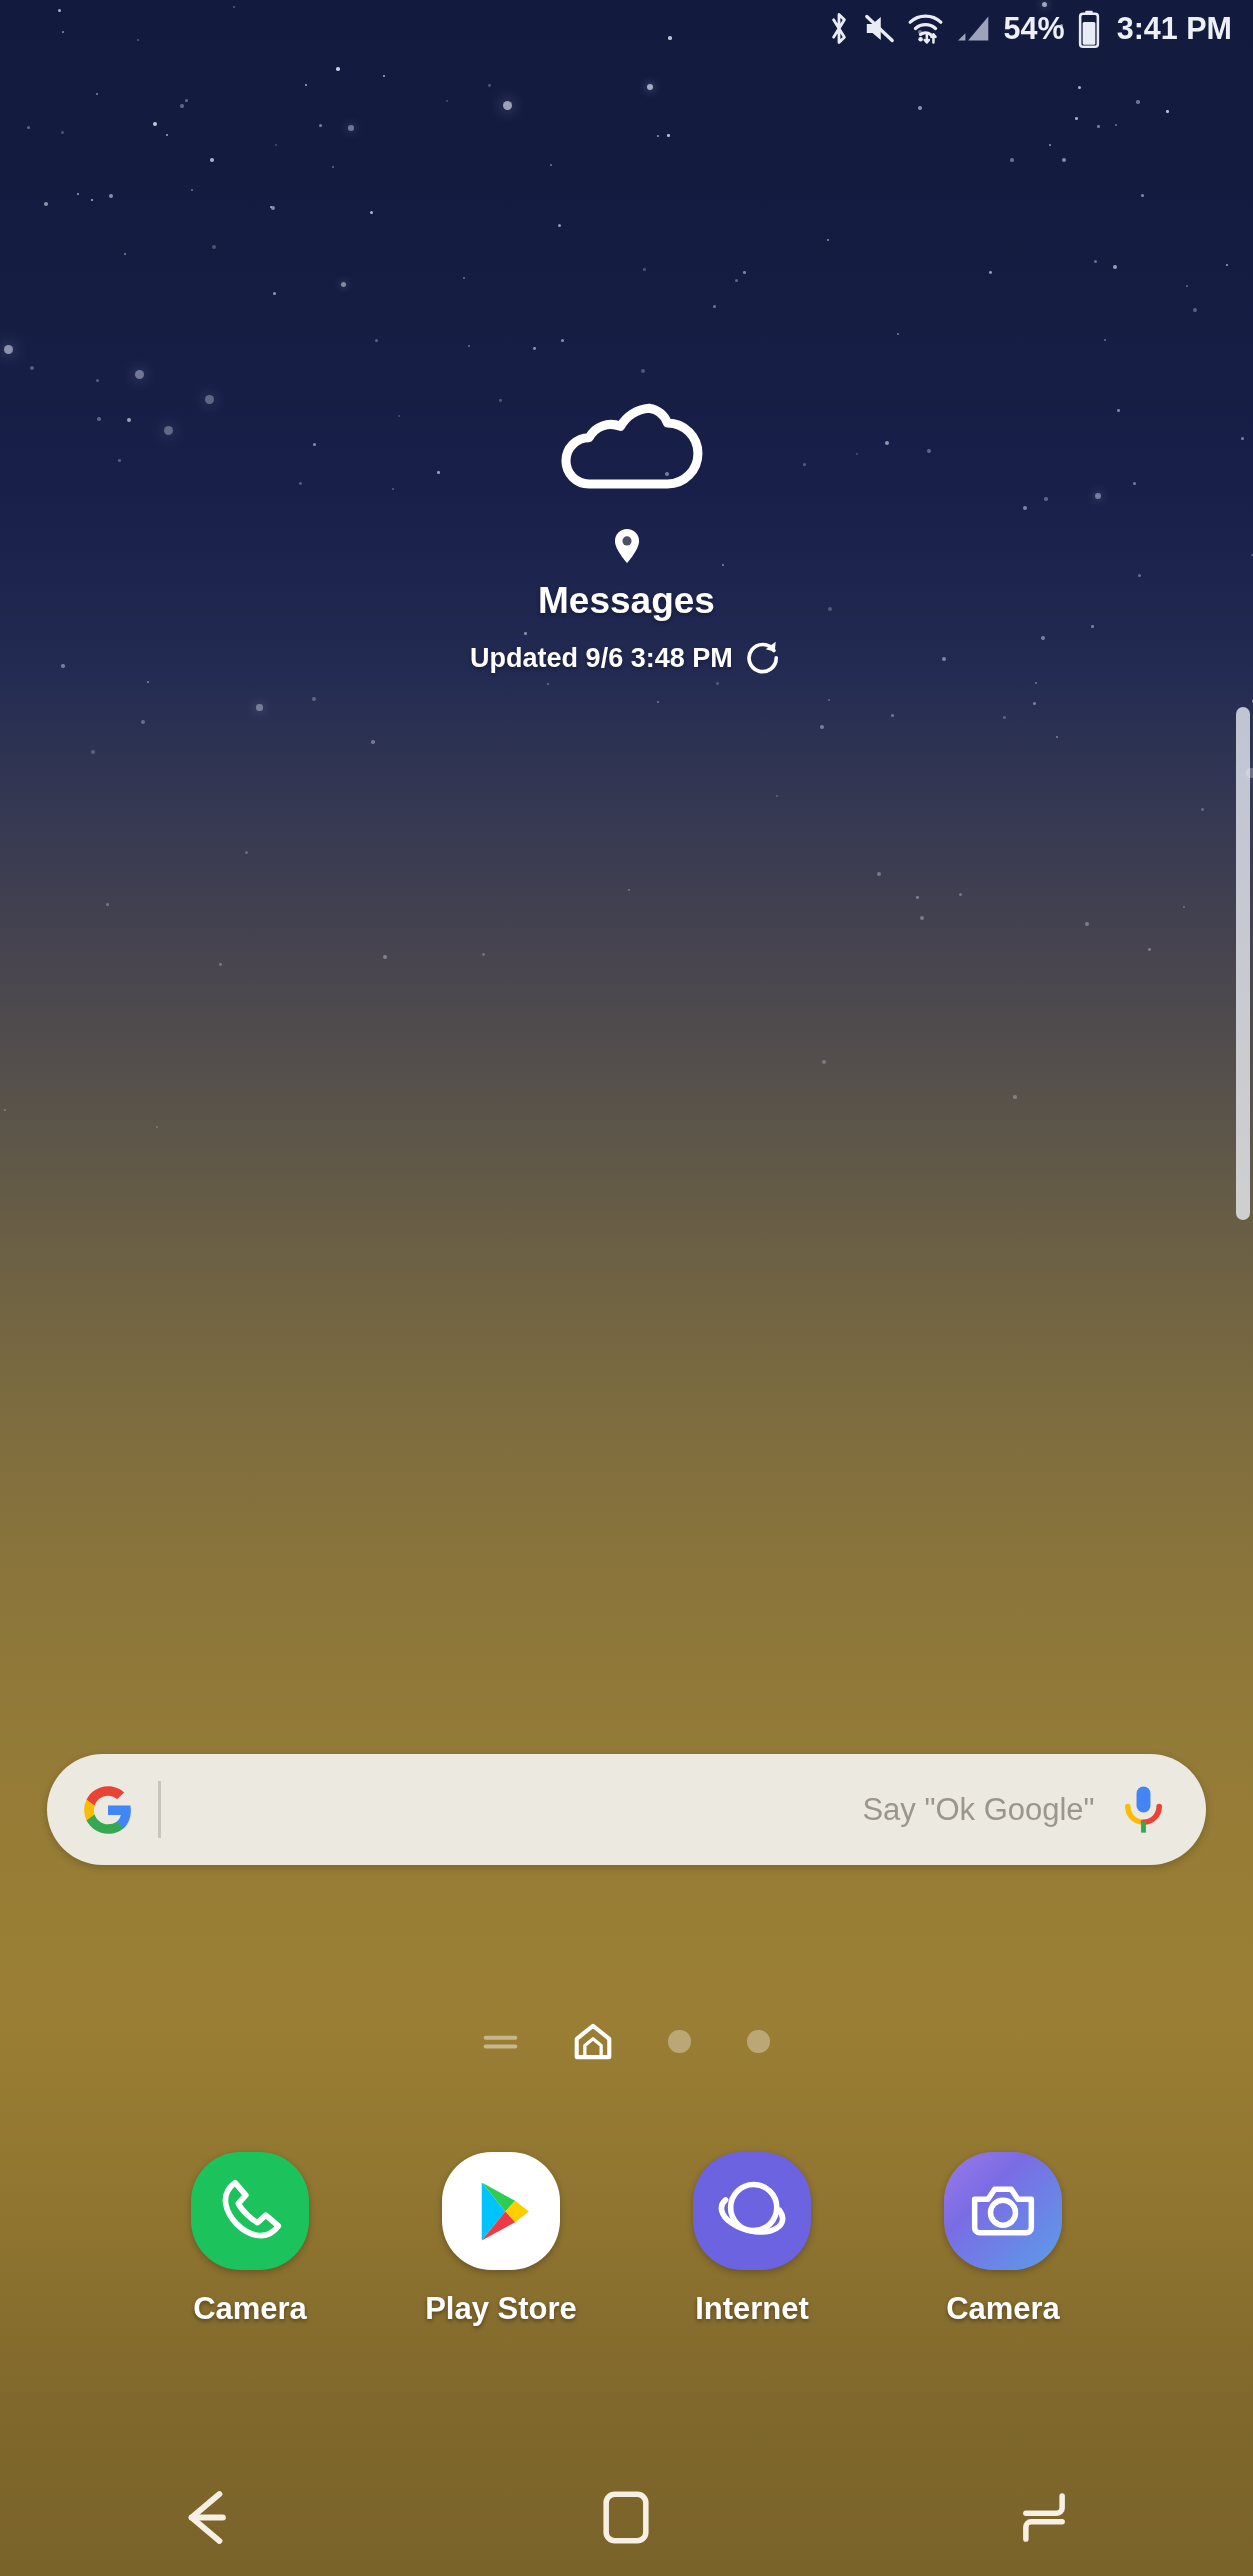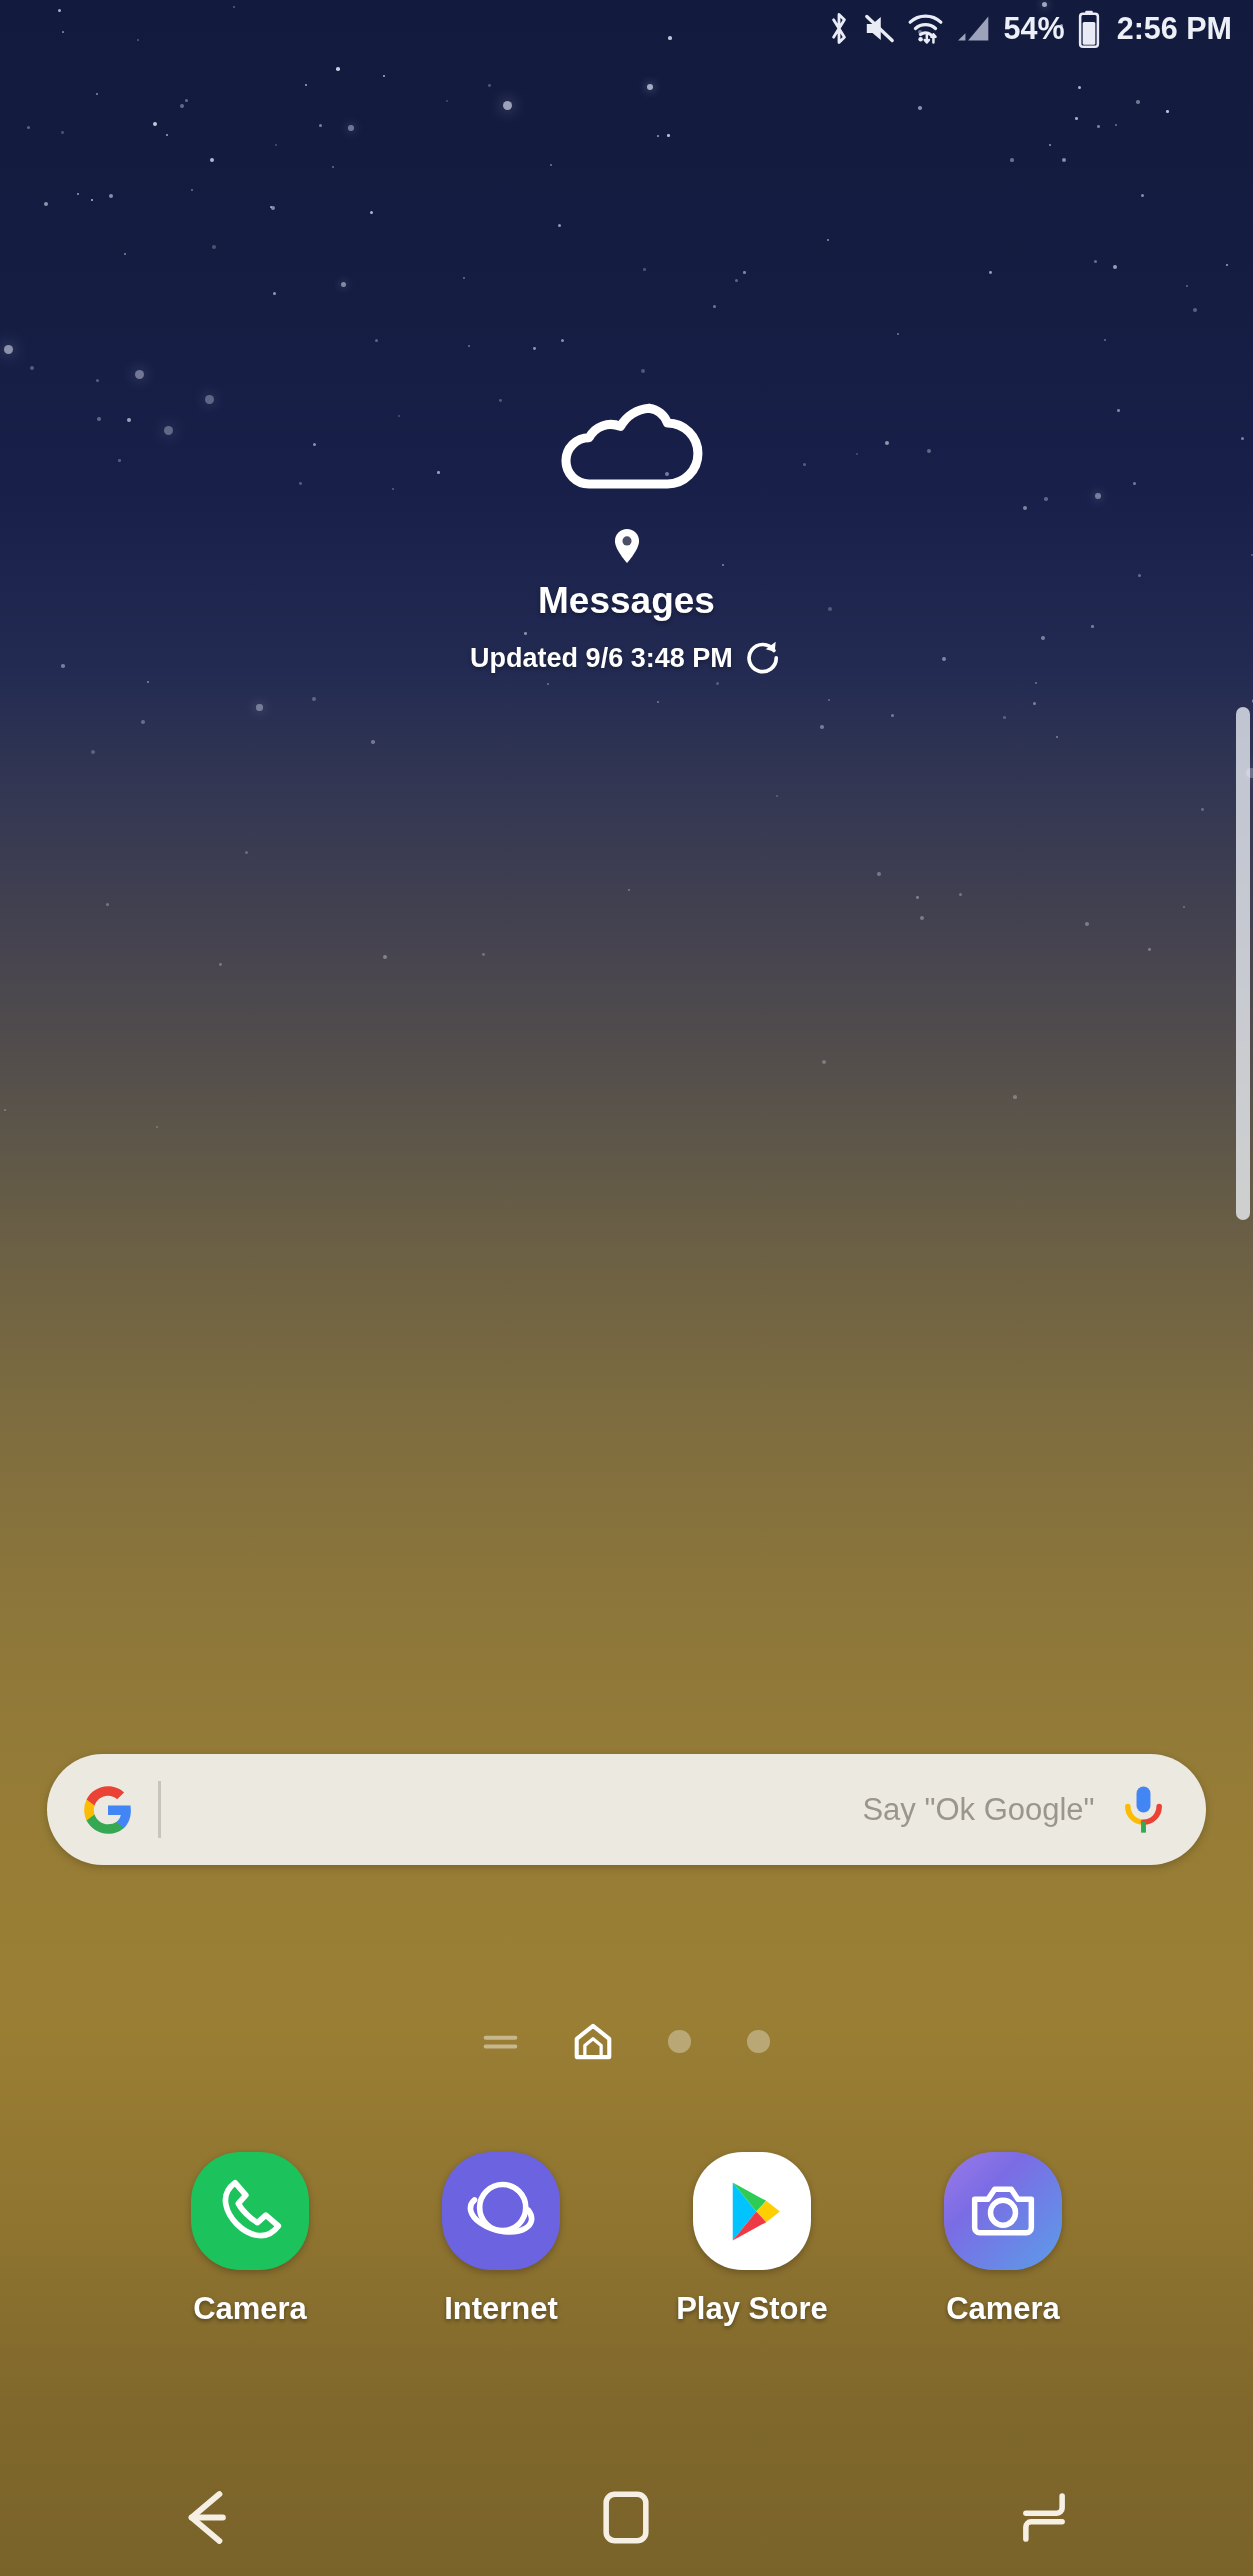--- a/index.html
+++ b/index.html
@@ -341,21 +341,21 @@
     <span id="battpct">54%</span>
 
     <span class="sicon">
       <svg width="26" height="38" viewBox="0 0 20 30">
         <rect x="7" y="0.5" width="6" height="2.6" rx="1" fill="#e9ecf5"></rect>
         <rect x="3" y="3" width="14" height="26" rx="2.2" fill="none" stroke="#e9ecf5" stroke-width="2"></rect>
         <rect x="5" y="9.5" width="10" height="18" rx="1.2" fill="#e9ecf5"></rect>
       </svg>
     </span>
 
-    <span id="clock">2:56 PM</span>
+    <span id="clock">3:41 PM</span>
   </div>
 
   <div id="pagescroll"></div>
 
   <div id="weather">
 
 
     <div id="cond-icon">
       <svg width="169" height="96" viewBox="0 0 97 55">
         <path d="M27 51 H72 A17.5 17.5 0 0 0 72 16 A13 13 0 0 0 61.5 7.5 A21 21 0 0 0 45 18
@@ -430,44 +430,44 @@
     <div class="dock-item">
       <span class="app-icon squircle" style="background:#1cc35c;">
         <svg width="80" height="80" viewBox="0 0 48 48">
           <path d="M15 7 C11 10 8.5 14.5 9.5 20 C11 28.5 19.5 37 28 38.5 C33.5 39.5 38 37 41 33
                    L33.5 26.5 L28.5 31 C24.5 29 19 23.5 17 19.5 L21.5 14.5 Z" fill="none" stroke="#ffffff" stroke-width="3.4" stroke-linejoin="round" stroke-linecap="round"></path>
         </svg>
       </span>
       <span class="app-label">Camera</span>
     </div>
 
-
-    <div class="dock-item">
-      <span class="app-icon squircle" style="background:#6c63e0;">
-        <svg width="82" height="82" viewBox="0 0 48 48">
-          <circle cx="25" cy="22" r="13.5" fill="none" stroke="#ffffff" stroke-width="3.3"></circle>
-          <path d="M8.5 17.5 C4.5 21 5.5 26.5 12 31 C20 36.5 32 38 38.5 34 C42.5 31.5 43 27.5 40 23.5" fill="none" stroke="#ffffff" stroke-width="3.3" stroke-linecap="round"></path>
-        </svg>
-      </span>
-      <span class="app-label">Internet</span>
-    </div>
 
     <div class="dock-item">
       <span class="app-icon squircle" style="background:#ffffff;">
         <svg width="73" height="73" viewBox="0 0 48 48">
           <path d="M11 5 L11 43 L26.5 24 Z" fill="#00C3FF"></path>
           <path d="M11 5 L33 17 L26.5 24 Z" fill="#2ECC55"></path>
           <path d="M33 17 L42 24 L33 31 L26.5 24 Z" fill="#FFCE00"></path>
           <path d="M33 31 L11 43 L26.5 24 Z" fill="#EE3A44"></path>
         </svg>
       </span>
       <span class="app-label">Play Store</span>
     </div>
 
     <div class="dock-item">
+      <span class="app-icon squircle" style="background:#6c63e0;">
+        <svg width="82" height="82" viewBox="0 0 48 48">
+          <circle cx="25" cy="22" r="13.5" fill="none" stroke="#ffffff" stroke-width="3.3"></circle>
+          <path d="M8.5 17.5 C4.5 21 5.5 26.5 12 31 C20 36.5 32 38 38.5 34 C42.5 31.5 43 27.5 40 23.5" fill="none" stroke="#ffffff" stroke-width="3.3" stroke-linecap="round"></path>
+        </svg>
+      </span>
+      <span class="app-label">Internet</span>
+    </div>
+
+    <div class="dock-item">
       <span class="app-icon squircle" style="background:linear-gradient(135deg,#9a7ae8 0%,#7b6ce4 35%,#5b9de8 100%);">
         <svg width="80" height="80" viewBox="0 0 48 48">
           <path d="M7 17 H15 L19 11 H29 L33 17 H41 V34 A3 3 0 0 1 38 37 H10 A3 3 0 0 1 7 34 Z" fill="none" stroke="#ffffff" stroke-width="3.3" stroke-linejoin="round"></path>
           <circle cx="24" cy="25" r="7.5" fill="none" stroke="#ffffff" stroke-width="3.3"></circle>
         </svg>
       </span>
       <span class="app-label">Camera</span>
     </div>
   </div>
 

